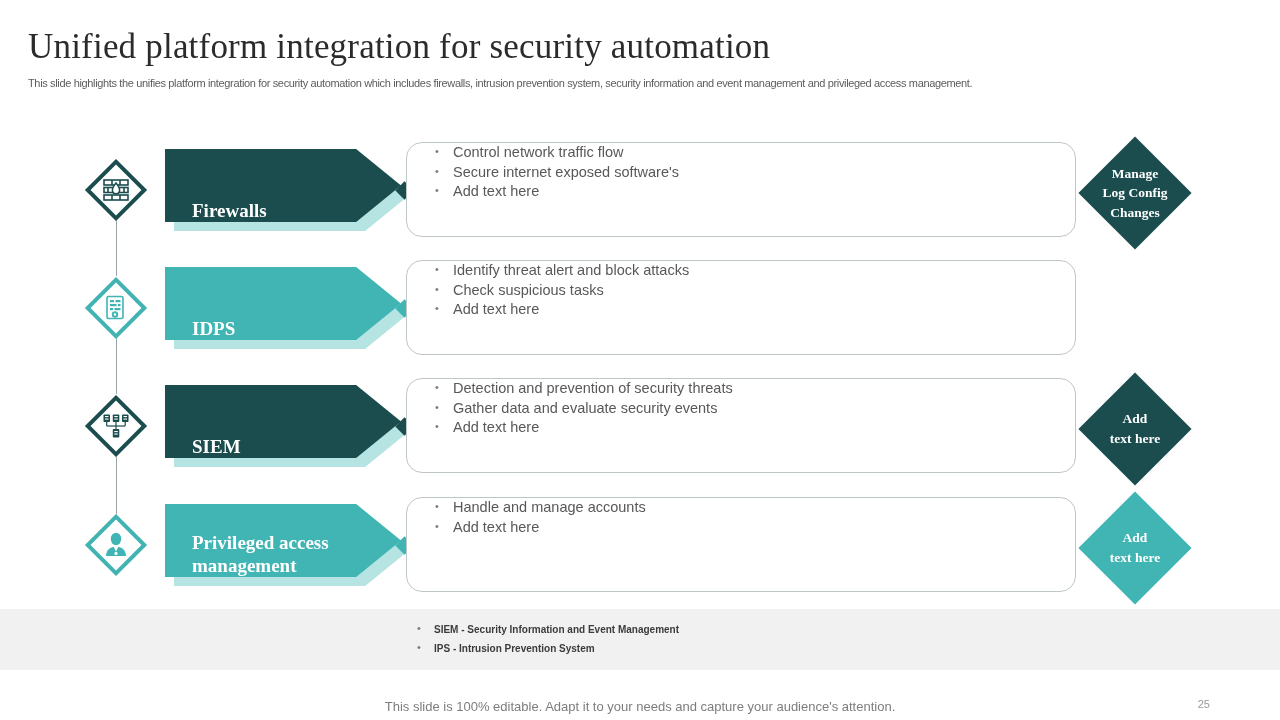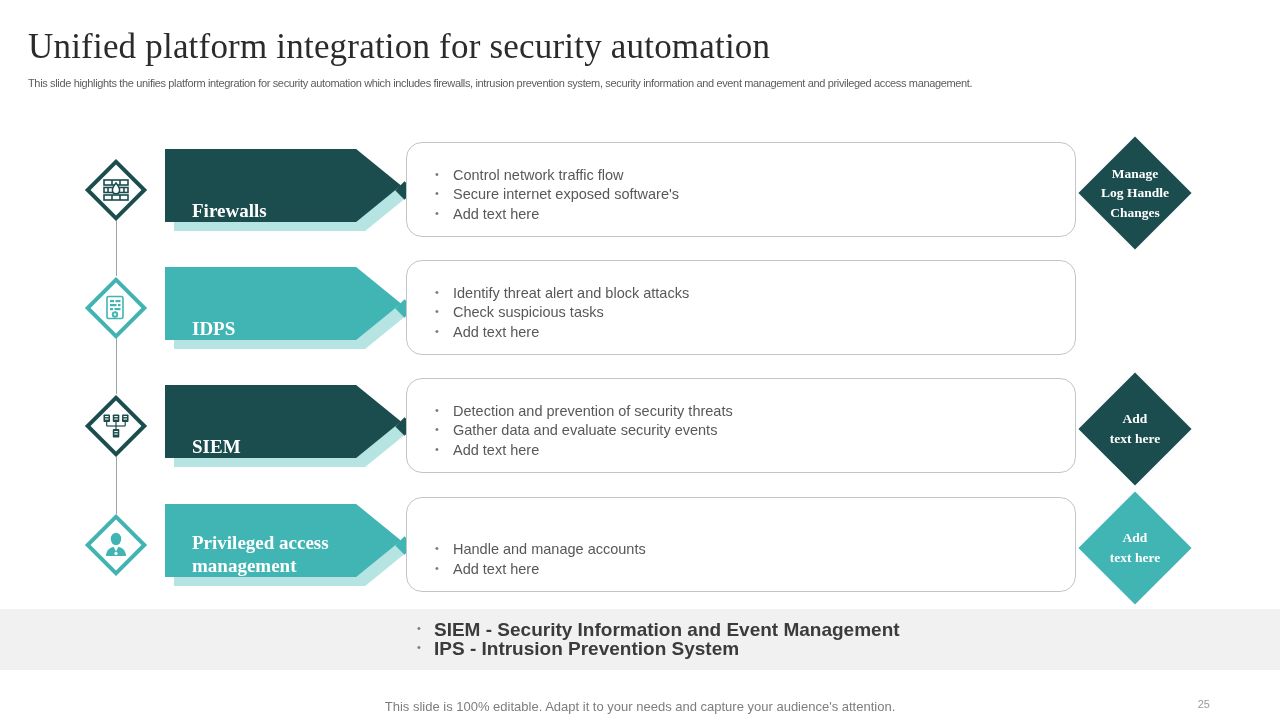--- a/index.html
+++ b/index.html
@@ -155,21 +155,21 @@
     left: 406px;
     top: 11px;
     width: 670px;
     height: 95px;
     border: 1px solid #bfc6c8;
     border-radius: 16px;
     background: #ffffff;
     box-sizing: border-box;
     display: flex;
     flex-direction: column;
-    justify-content: flex-end;
+    justify-content: flex-start;
     padding: 0 0 12px 22px;
   }
   .card ul {
     margin: 0;
     padding: 0;
     list-style: none;
   }
   .card li {
     font-family: "Liberation Sans", sans-serif;
     font-size: 14.5px;
@@ -230,21 +230,21 @@
     height: 61px;
     background: #f1f1f1;
   }
   .legend-list {
     position: absolute;
     left: 412px;
     top: 620px;
   }
   .legend-list .litem {
     font-family: "Liberation Sans", sans-serif;
-    font-size: 19px;
+    font-size: 10px;
     font-weight: bold;
     color: #3b3b3b;
     line-height: 19px;
     position: relative;
     padding-left: 22px;
     white-space: nowrap;
   }
   .legend-list .litem::before {
     content: "\2022";
     position: absolute;
@@ -323,21 +323,21 @@
         <li>Secure internet exposed software's</li>
         <li>Add text here</li>
       </ul>
     </div>
 
     <div class="badge">
       <div class="shape"></div>
       <div class="txt">
         <span>
           <span>Manage</span><br>
-          <span>Log Handle</span><br>
+          <span>Log Config</span><br>
           <span>Changes</span>
         </span>
       </div>
     </div>
   </div>
 
   <div class="row r1">
     <div class="icon-diamond light">
       <div class="dia"></div>
       <div class="glyph">

